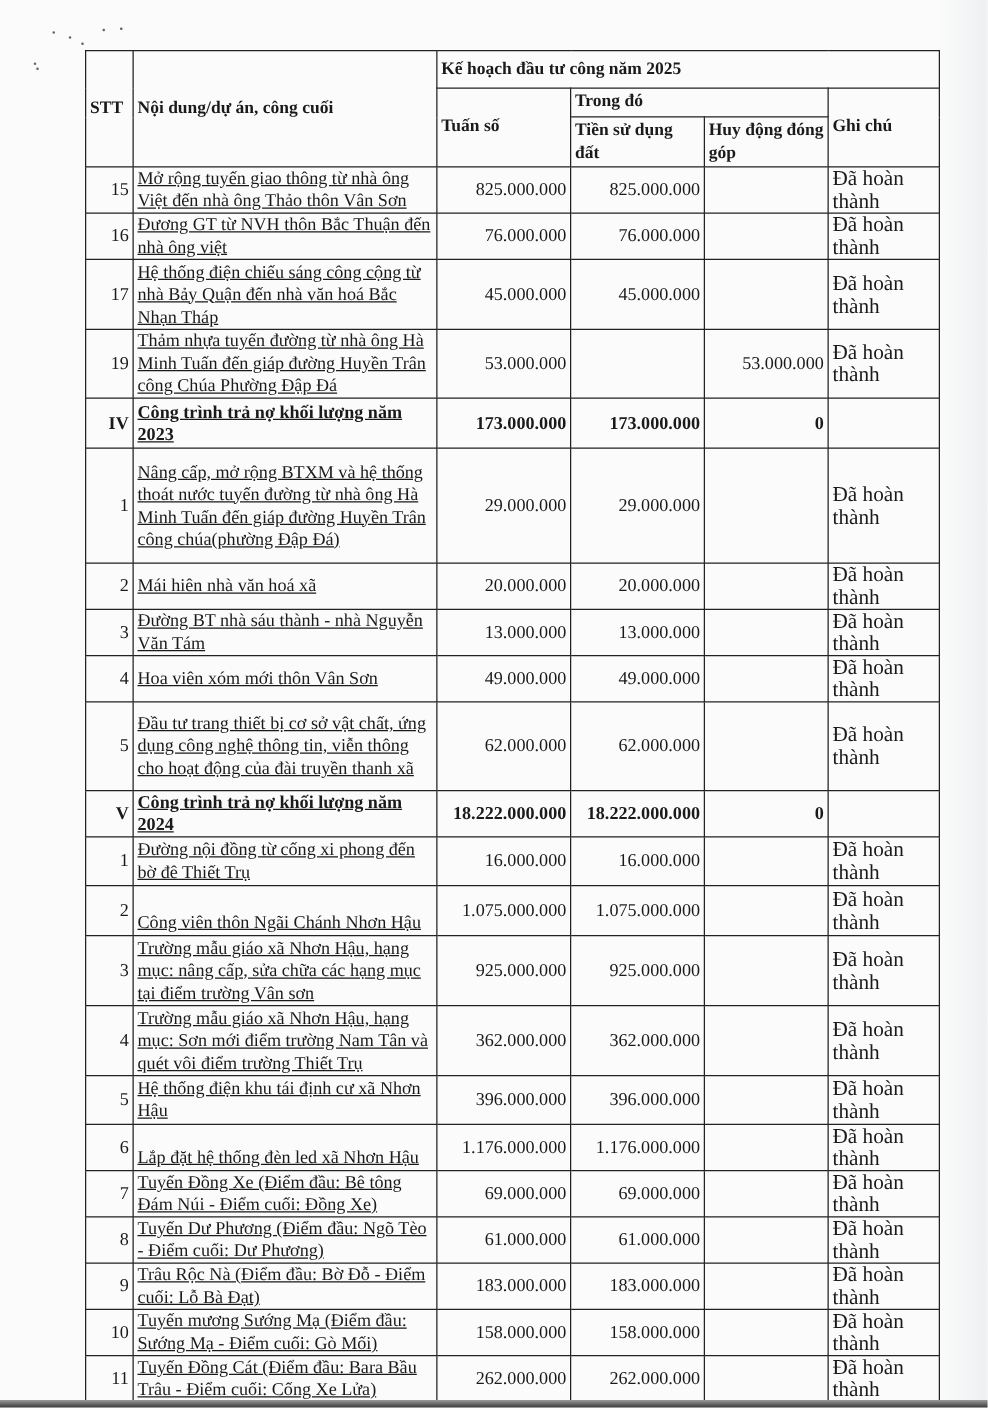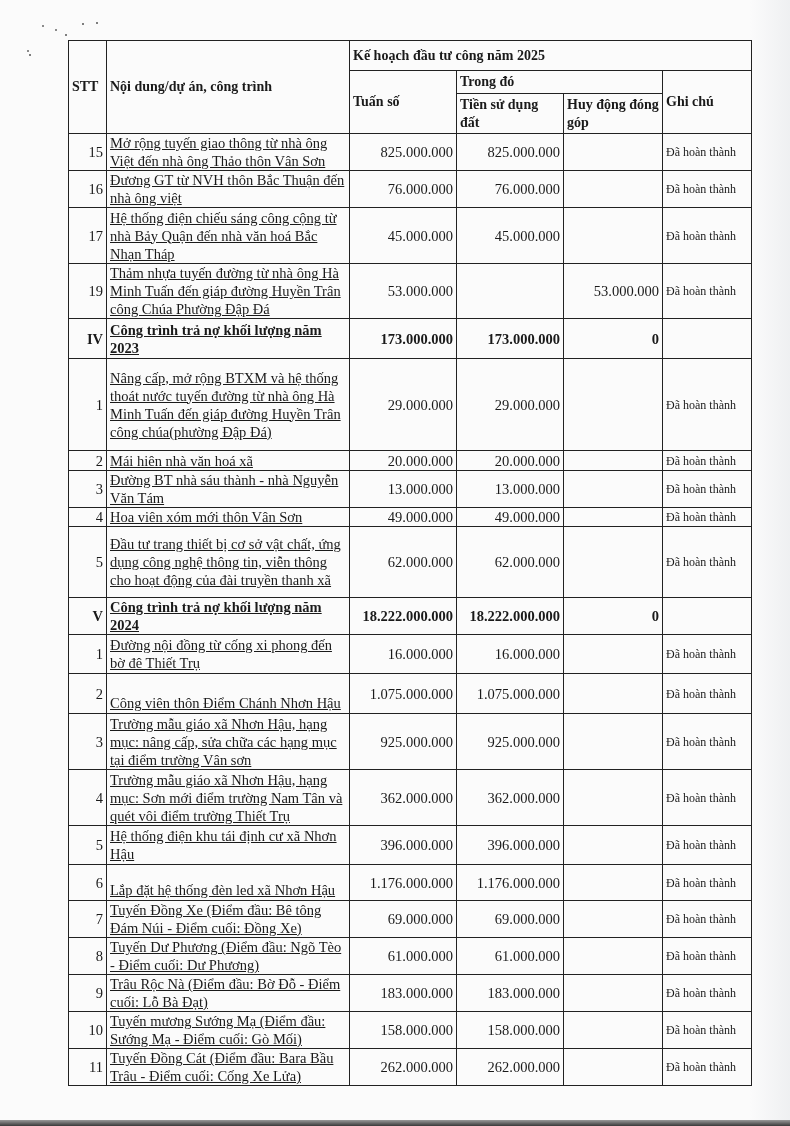--- a/index.html
+++ b/index.html
@@ -28,21 +28,21 @@
   }
   table.doc td, table.doc th {
     border: 1.4px solid #222;
     padding: 0 3px;
     vertical-align: middle;
   }
   th { font-weight: bold; text-align: left; font-size: 14px; }
   .c-stt { text-align: right; }
   .c-name { text-align: left; padding-left: 2px; text-decoration: underline; }
   .c-num { text-align: right; padding-right: 3px; }
-  .c-note { text-align: left; font-size: 12px; padding-left: 2px; }
+  .c-note { text-align: left; font-size: 17px; padding-left: 2px; }
   tr.section td { font-weight: bold; }
   .name-bottom { vertical-align: bottom !important; padding-bottom: 1px !important; }
 </style>
 </head>
 <body>
 
 <div class="right-shade"></div>
 <span class="speck" style="left:42px;top:25px"></span>
 <span class="speck" style="left:55px;top:29px"></span>
 <span class="speck" style="left:82px;top:23px;width:1.5px;height:1.5px"></span>
@@ -56,21 +56,21 @@
     <col style="width:38px">
     <col style="width:243px">
     <col style="width:107px">
     <col style="width:107px">
     <col style="width:99px">
     <col style="width:89px">
   </colgroup>
   <thead>
     <tr style="height:30px">
       <th rowspan="3">STT</th>
-      <th rowspan="3">Nội dung/dự án, công trình</th>
+      <th rowspan="3">Nội dung/dự án, công cuối</th>
       <th colspan="4">Kế hoạch đầu tư công năm 2025</th>
     </tr>
     <tr style="height:23px">
       <th rowspan="2">Tuấn số</th>
       <th colspan="2">Trong đó</th>
       <th rowspan="2">Ghi chú</th>
     </tr>
     <tr style="height:40px">
       <th>Tiền sử dụng đất</th>
       <th>Huy động đóng góp</th>
@@ -168,21 +168,21 @@
       <tr style="height: 39px;">
         <td class="c-stt">1</td>
         <td class="c-name">Đường nội đồng từ cống xi phong đến bờ đê Thiết Trụ</td>
         <td class="c-num">16.000.000</td>
         <td class="c-num">16.000.000</td>
         <td class="c-num"></td>
         <td class="c-note">Đã hoàn thành</td>
       </tr>
       <tr style="height: 40px;">
         <td class="c-stt">2</td>
-        <td class="c-name name-bottom">Công viên thôn Điểm Chánh Nhơn Hậu</td>
+        <td class="c-name name-bottom">Công viên thôn Ngãi Chánh Nhơn Hậu</td>
         <td class="c-num">1.075.000.000</td>
         <td class="c-num">1.075.000.000</td>
         <td class="c-num"></td>
         <td class="c-note">Đã hoàn thành</td>
       </tr>
       <tr style="height: 56px;">
         <td class="c-stt">3</td>
         <td class="c-name">Trường mẫu giáo xã Nhơn Hậu, hạng mục: nâng cấp, sửa chữa các hạng mục tại điểm trường Vân sơn</td>
         <td class="c-num">925.000.000</td>
         <td class="c-num">925.000.000</td>

